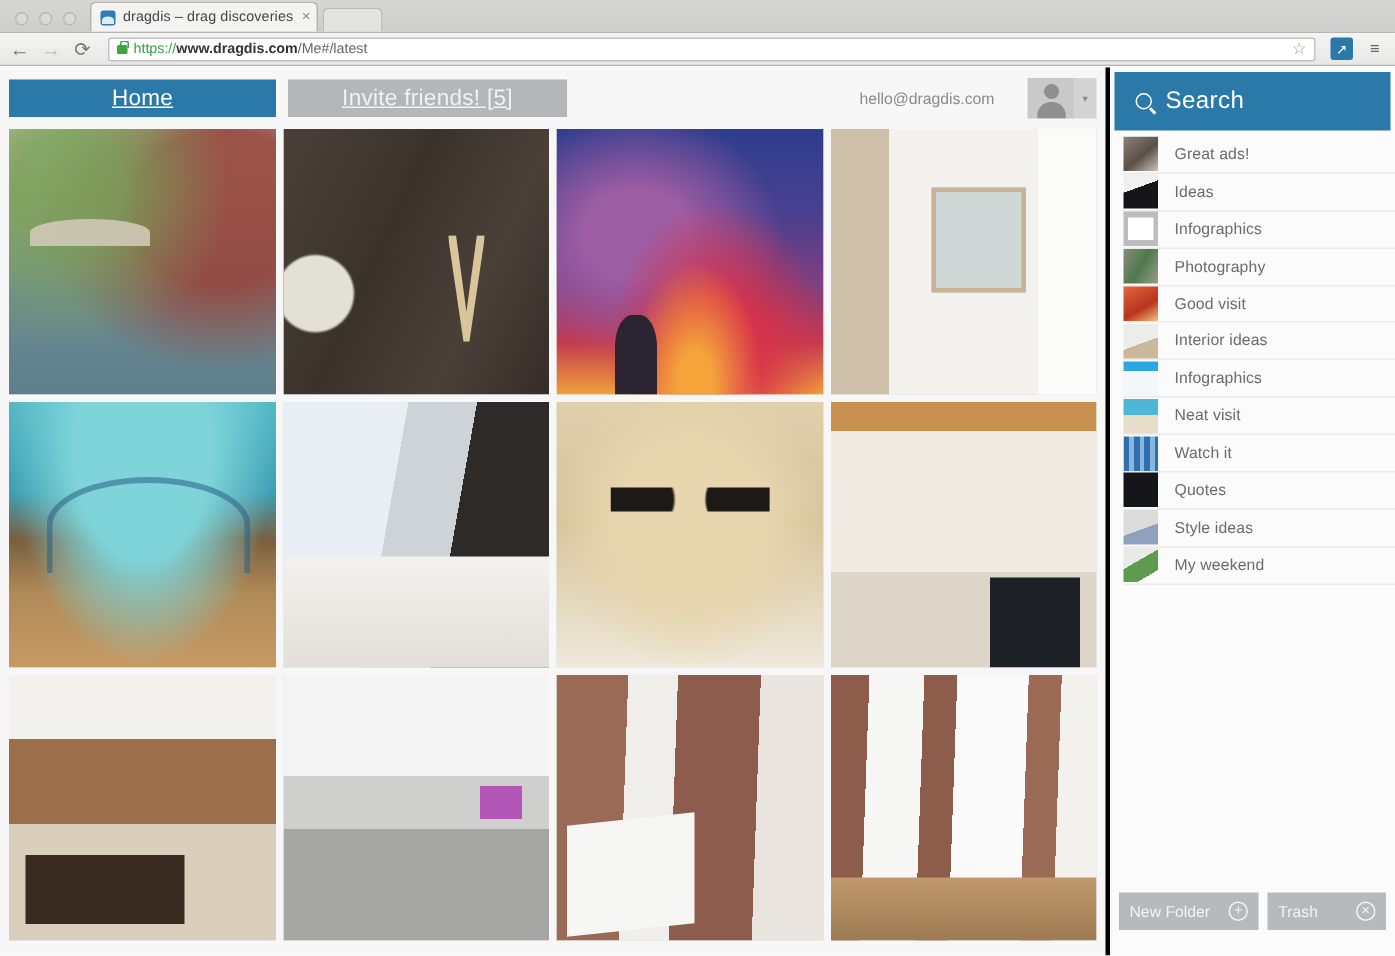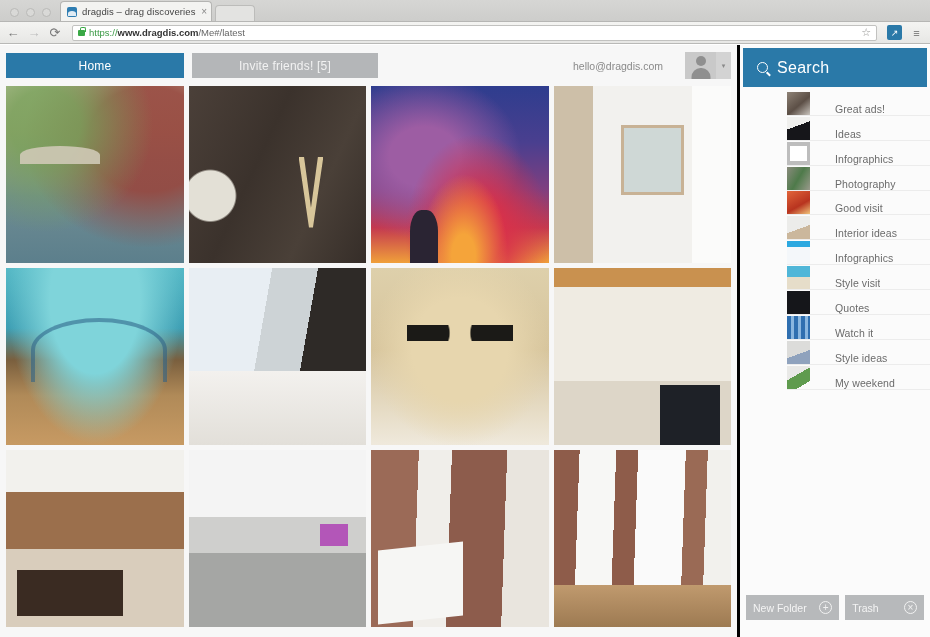--- a/index.html
+++ b/index.html
@@ -118,21 +118,21 @@
   
   .appnav {
     position:absolute; left:0; top:0; width: 737px; height: 41px;
     background: #f7f7f7;
     display:flex; align-items:center;
     padding: 0 6px;
   }
   .nav-home, .nav-invite {
     height: 25px;
     display:flex; align-items:center; justify-content:center;
-    font-size: 12px; letter-spacing:.2px;
+    font-size: 15px; letter-spacing:.2px;text-decoration:underline;
   }
   .nav-home {
     width: 178px; background: #2a79a8; color:#fff;
     margin-right: 8px;
   }
   .nav-invite {
     width: 186px; background: #b4b6b8; color:#f2f2f2;
   }
   .nav-right {
     margin-left:auto; display:flex; align-items:center; gap:0;
@@ -200,25 +200,24 @@
   }
   .search-label { color:#fff; font-size:16px; letter-spacing:.3px; }
 
   .folders {
     position:absolute; top:46px; left:0; right:0; bottom:40px;
     overflow: hidden;
     padding-left: 9px;
   }
   .folder {
     height: 24.9px;
-    display:flex; align-items:flex-end;
-    gap: 25px;
+    display:flex; align-items:center;
+    gap: 11px;
     border-bottom: 1px solid #ececec;
     padding-right: 8px;
-    margin-left: 38px;
   }
   .folder-thumb {
     width: 23px; height: 23px; flex:none;
     background:#ccc; overflow:hidden; position:relative;
   }
   .folder-label {
     font-size: 10.5px; color:#6b6b6b; letter-spacing:.1px;
     white-space: nowrap; overflow:hidden; text-overflow:ellipsis;
   }
 
@@ -460,29 +459,29 @@
           <div class="folder">
             <div class="folder-thumb t-interior"></div>
             <div class="folder-label">Interior ideas</div>
           </div>
           <div class="folder">
             <div class="folder-thumb t-infographics"></div>
             <div class="folder-label">Infographics</div>
           </div>
           <div class="folder">
             <div class="folder-thumb t-mustvisit"></div>
-            <div class="folder-label">Style visit</div>
+            <div class="folder-label">Neat visit</div>
+          </div>
+          <div class="folder">
+            <div class="folder-thumb t-watchit"></div>
+            <div class="folder-label">Watch it</div>
           </div>
           <div class="folder">
             <div class="folder-thumb t-quotes"></div>
             <div class="folder-label">Quotes</div>
-          </div>
-          <div class="folder">
-            <div class="folder-thumb t-watchit"></div>
-            <div class="folder-label">Watch it</div>
           </div>
           <div class="folder">
             <div class="folder-thumb t-styleideas"></div>
             <div class="folder-label">Style ideas</div>
           </div>
           <div class="folder">
             <div class="folder-thumb t-myweekend"></div>
             <div class="folder-label">My weekend</div>
           </div>
         </div>

